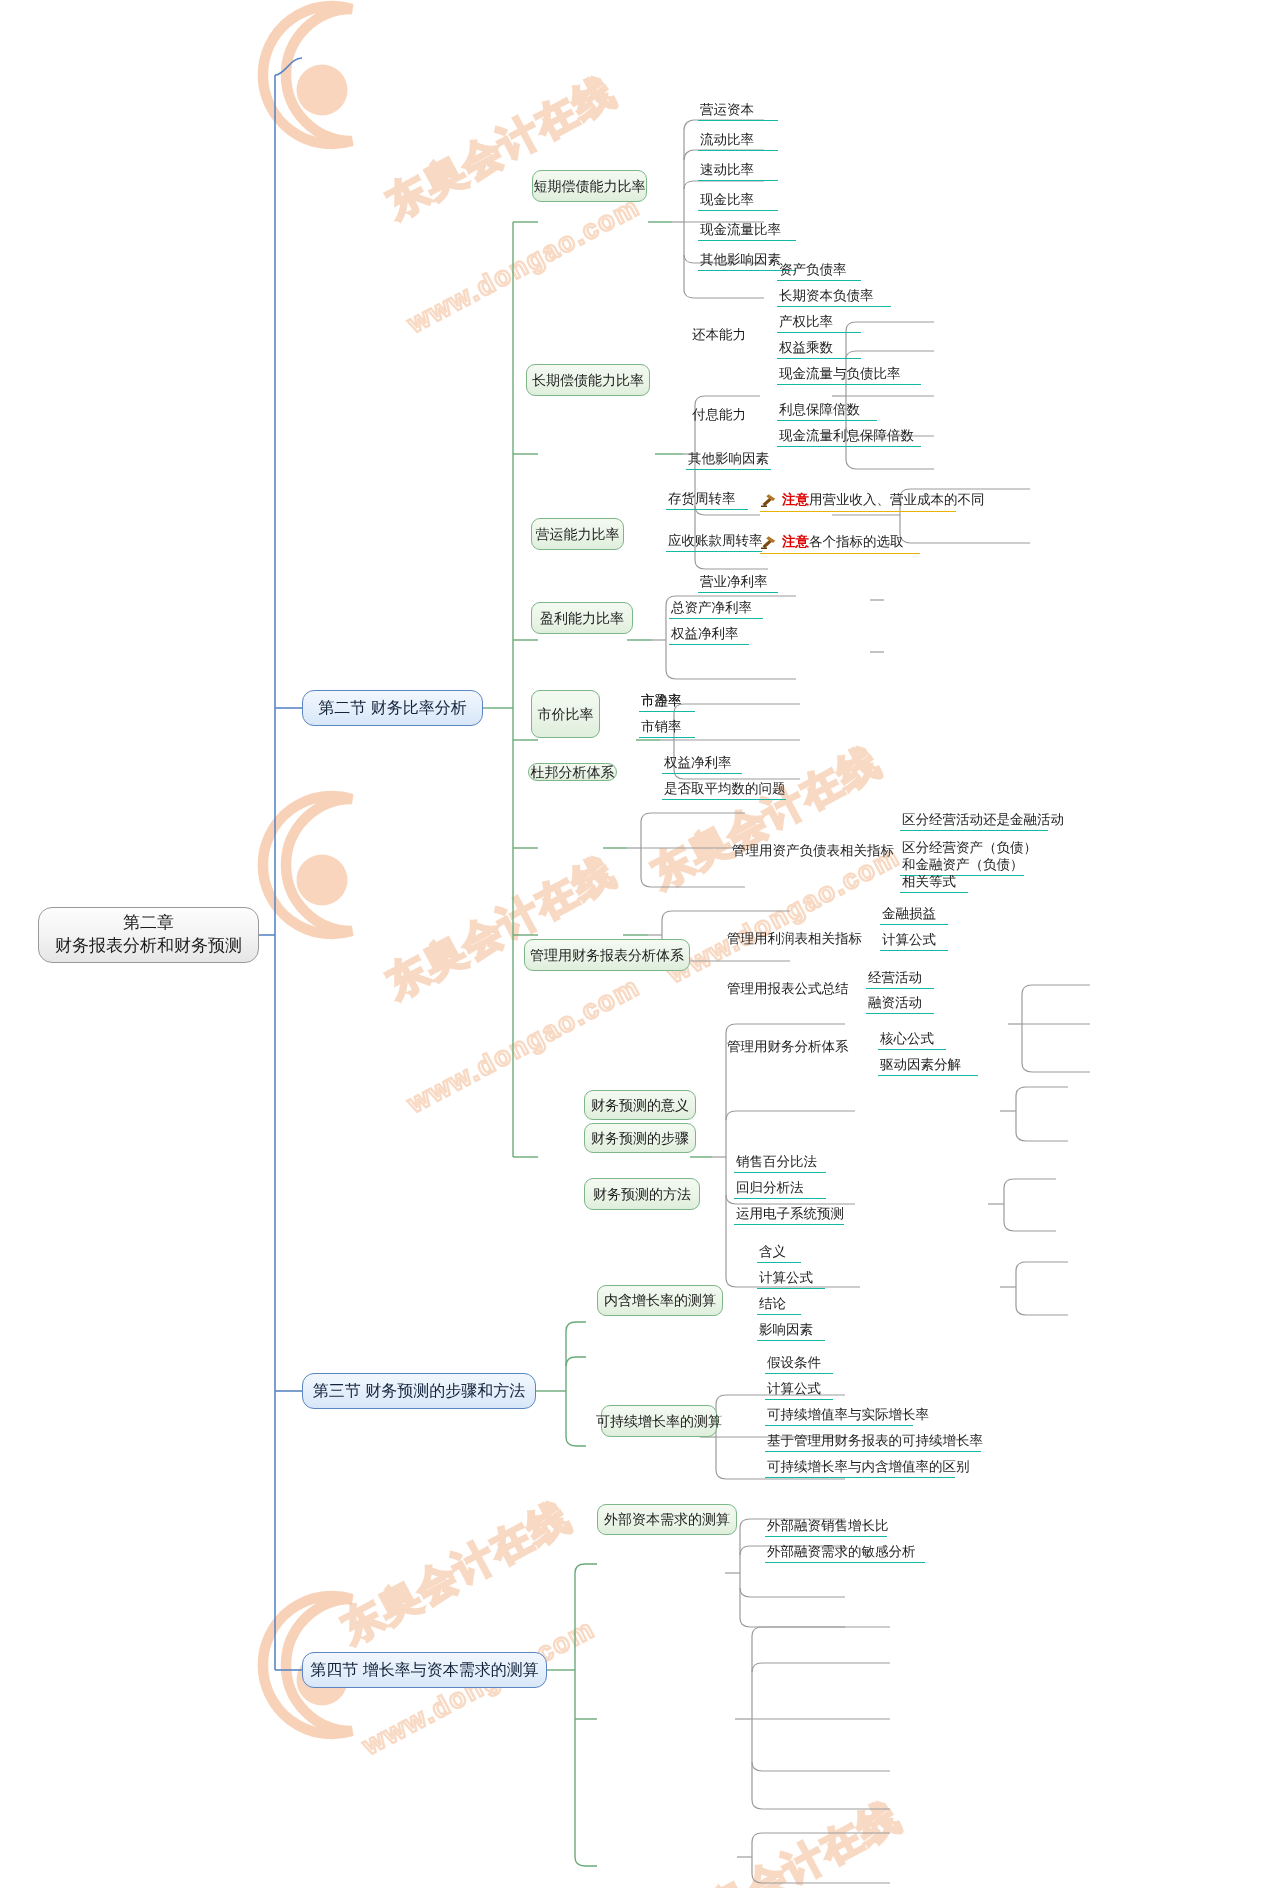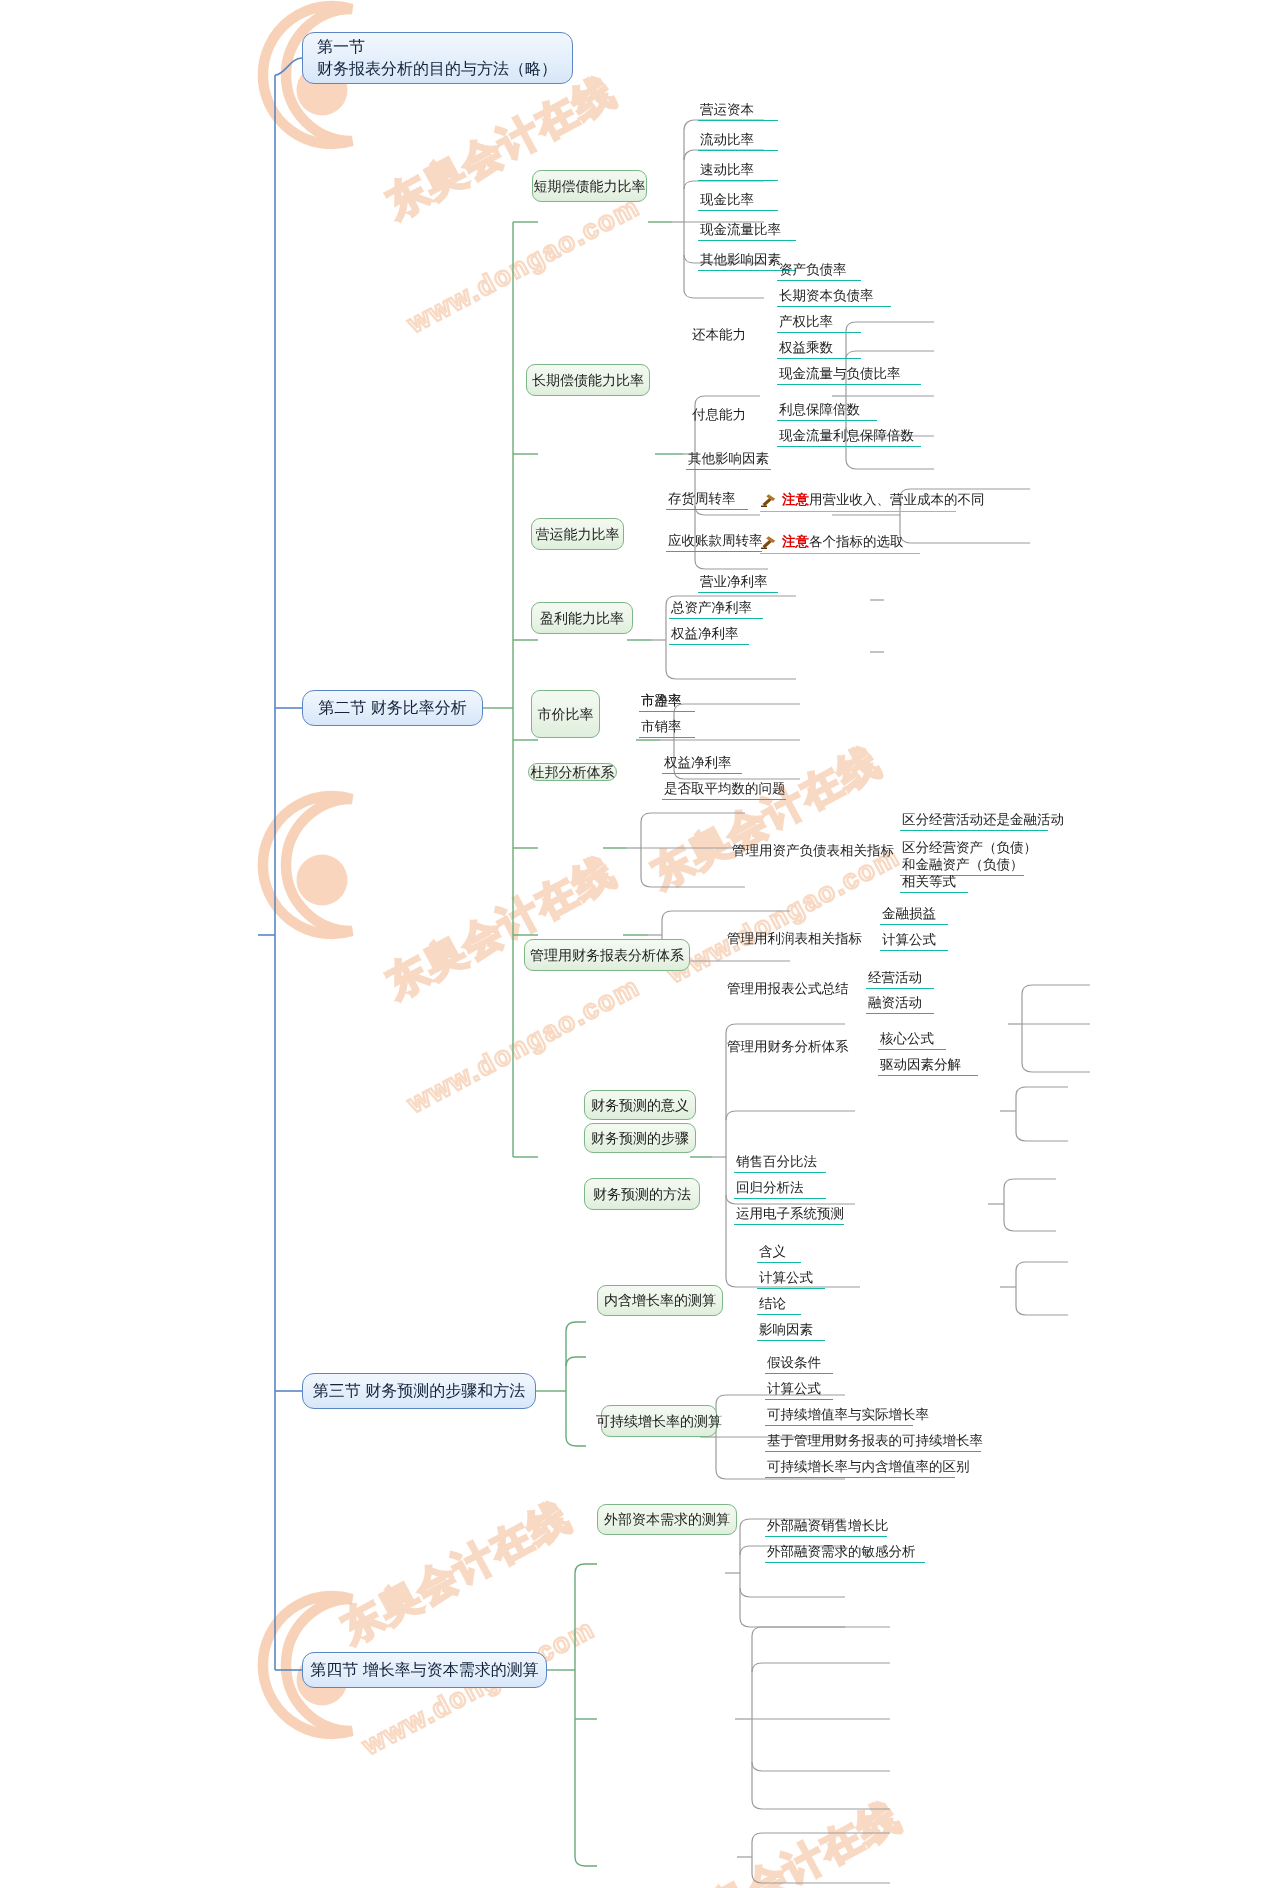--- a/index.html
+++ b/index.html
@@ -216,25 +216,25 @@
       <path d="M566,1366 C566,1360 570,1357 576,1357 L586,1357"></path>
       <path d="M566,1437 C566,1443 570,1446 576,1446 L586,1446"></path>
 
       <path d="M547,1670 L575,1670"></path>
       <path d="M575,1573 L575,1857 M575,1573 C575,1567 579,1564 585,1564 L597,1564"></path>
       <path d="M575,1719 C575,1719 579,1719 585,1719 L597,1719"></path>
       <path d="M575,1857 C575,1863 579,1866 585,1866 L597,1866"></path>
     </g>
   </svg>
 
-
-  <div class="node sect" style="left:302px;top:32px;width:271px;height:52px;flex-direction:column;align-items:flex-start;padding-left:14px;text-align:left;">
-    <span>第一节</span>
-    <span>财务报表分析的目的与方法（略）</span>
+  <div class="node root" style="left:38px;top:907px;width:221px;height:56px;flex-direction:column;">
+    <span>第二章</span>
+    <span>财务报表分析和财务预测</span>
   </div>
+
 
   <div class="node sect" style="left:302px;top:690px;width:181px;height:36px;">第二节 财务比率分析</div>
 
   <div class="node sect" style="left:302px;top:1373px;width:234px;height:36px;">第三节 财务预测的步骤和方法</div>
 
   <div class="node sect" style="left:302px;top:1652px;width:245px;height:36px;">第四节 增长率与资本需求的测算</div>
 
   <div class="node cat" style="left: 532px; top: 170px; width: 115px; height: 32px;">短期偿债能力比率</div>
 
   <div class="node cat" style="left: 526px; top: 364px; width: 124px; height: 32px;">长期偿债能力比率</div>

